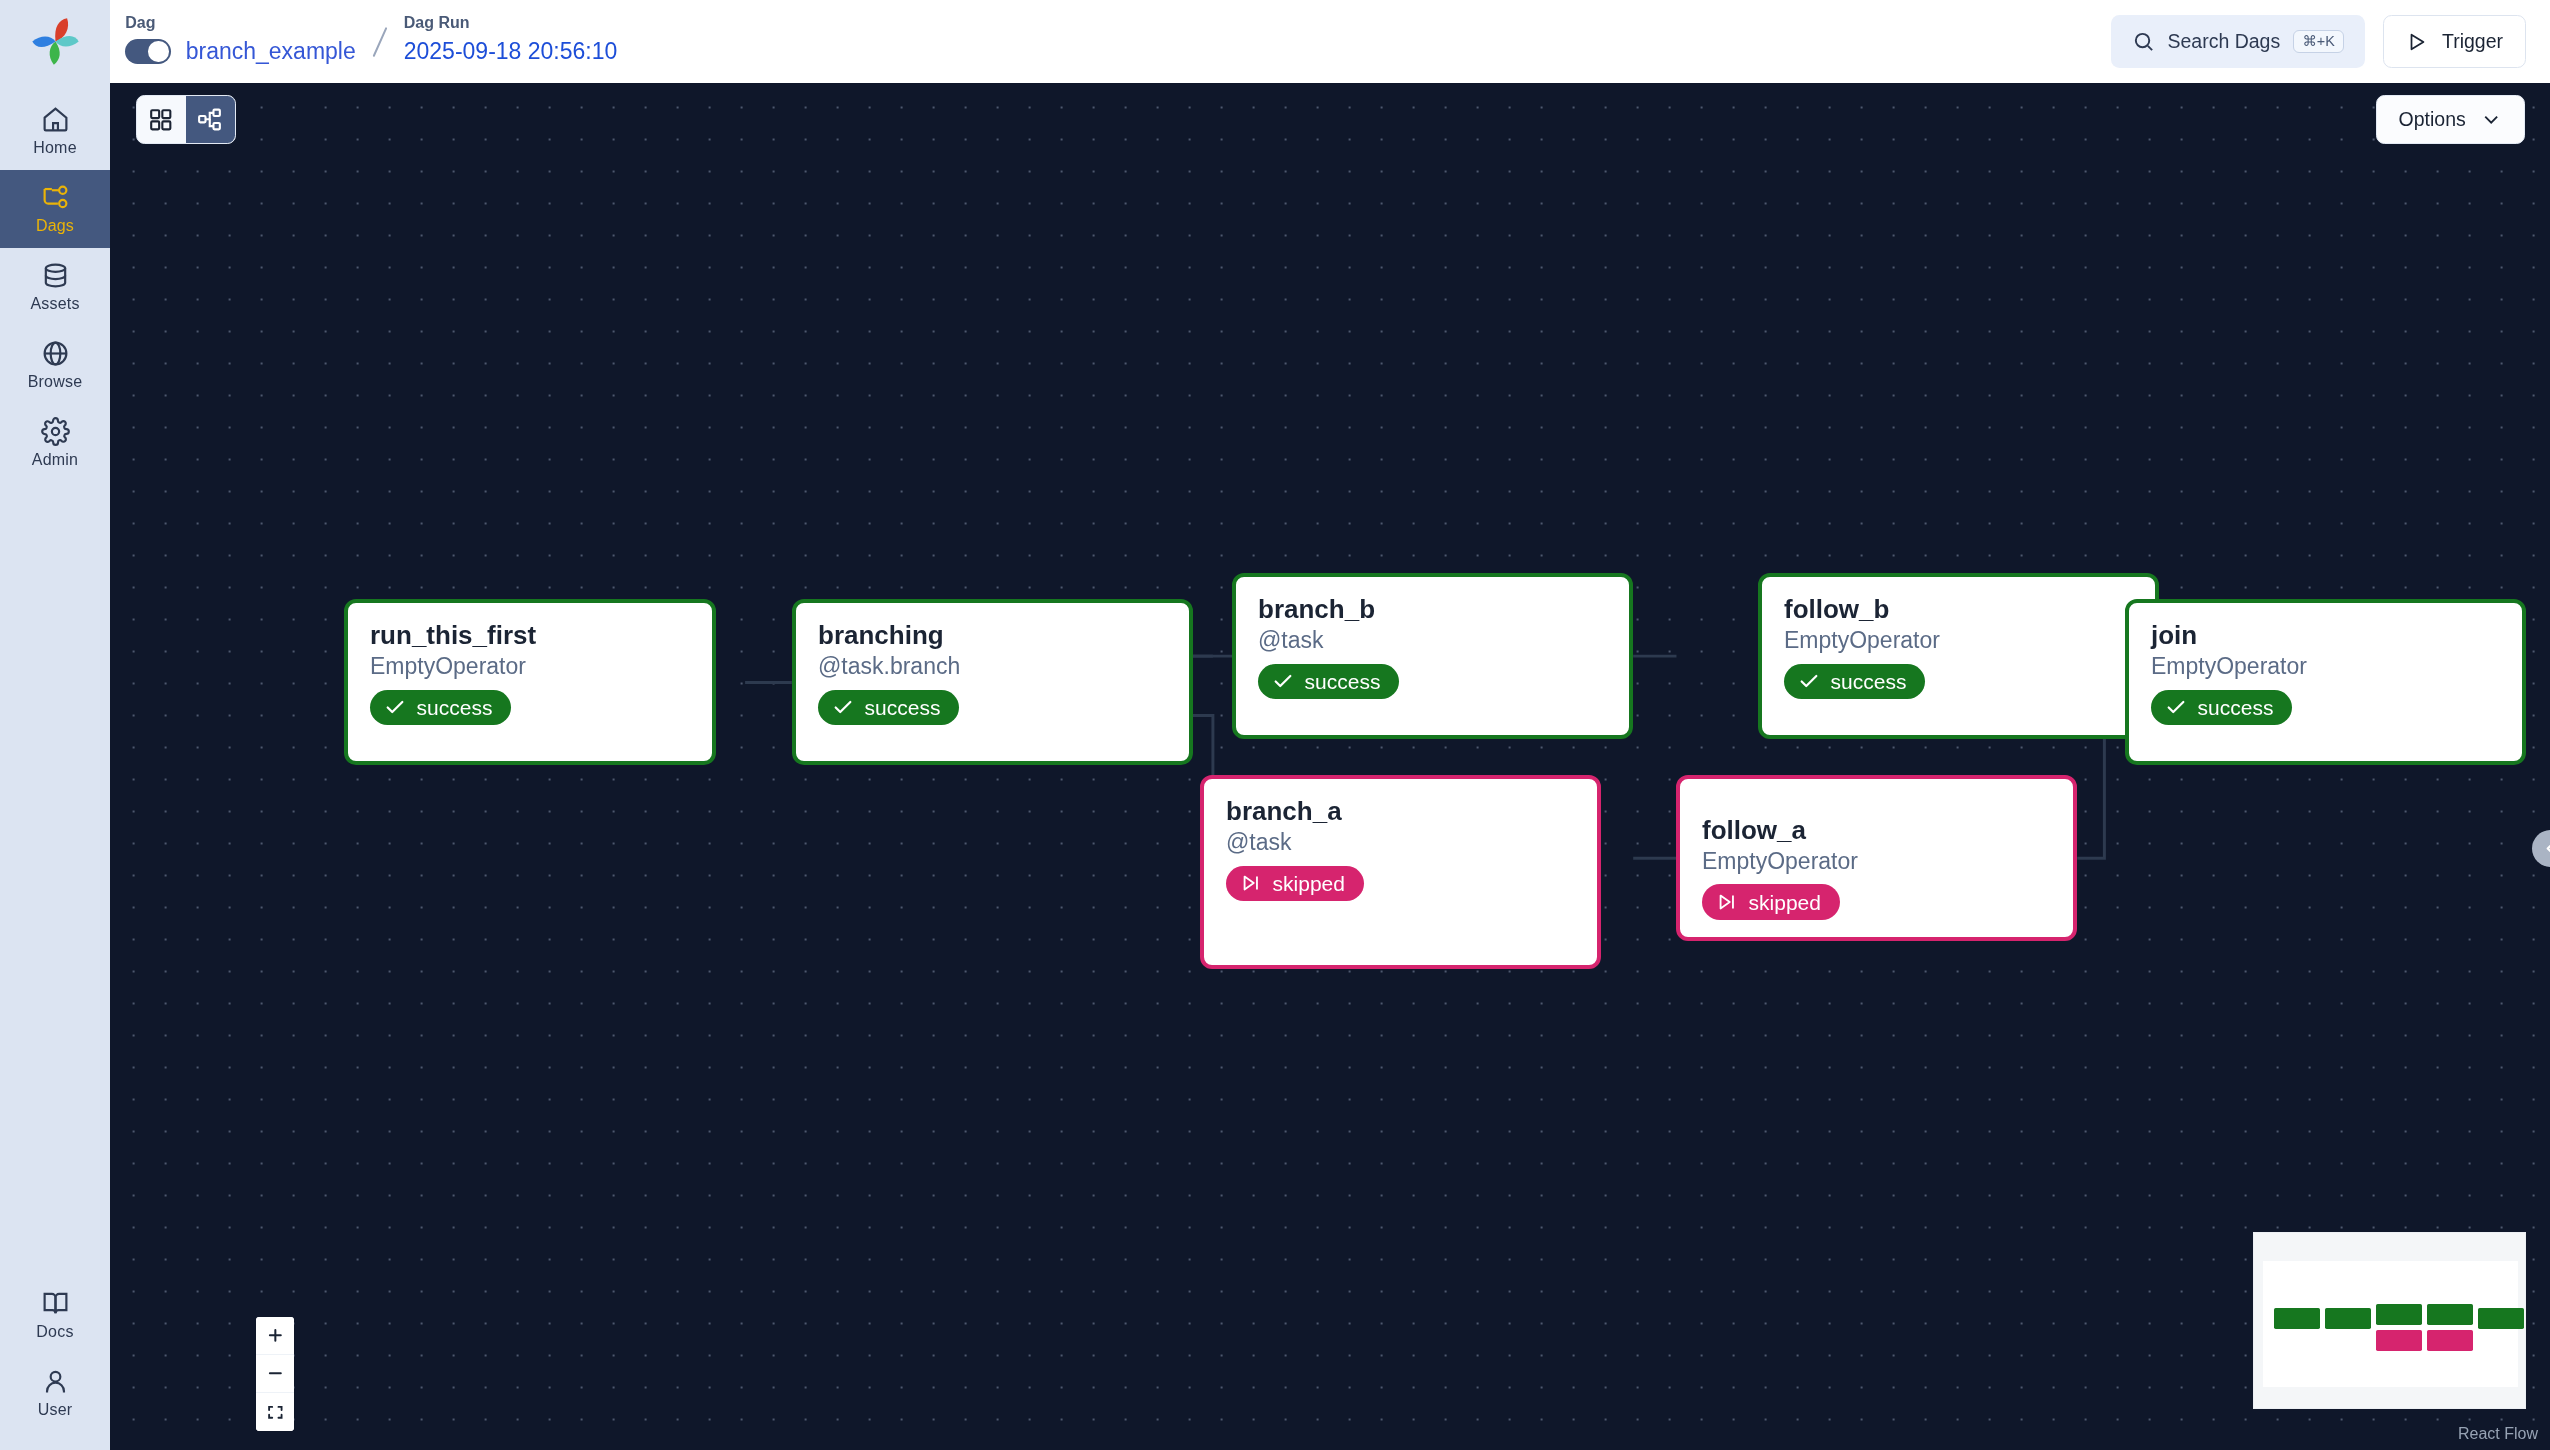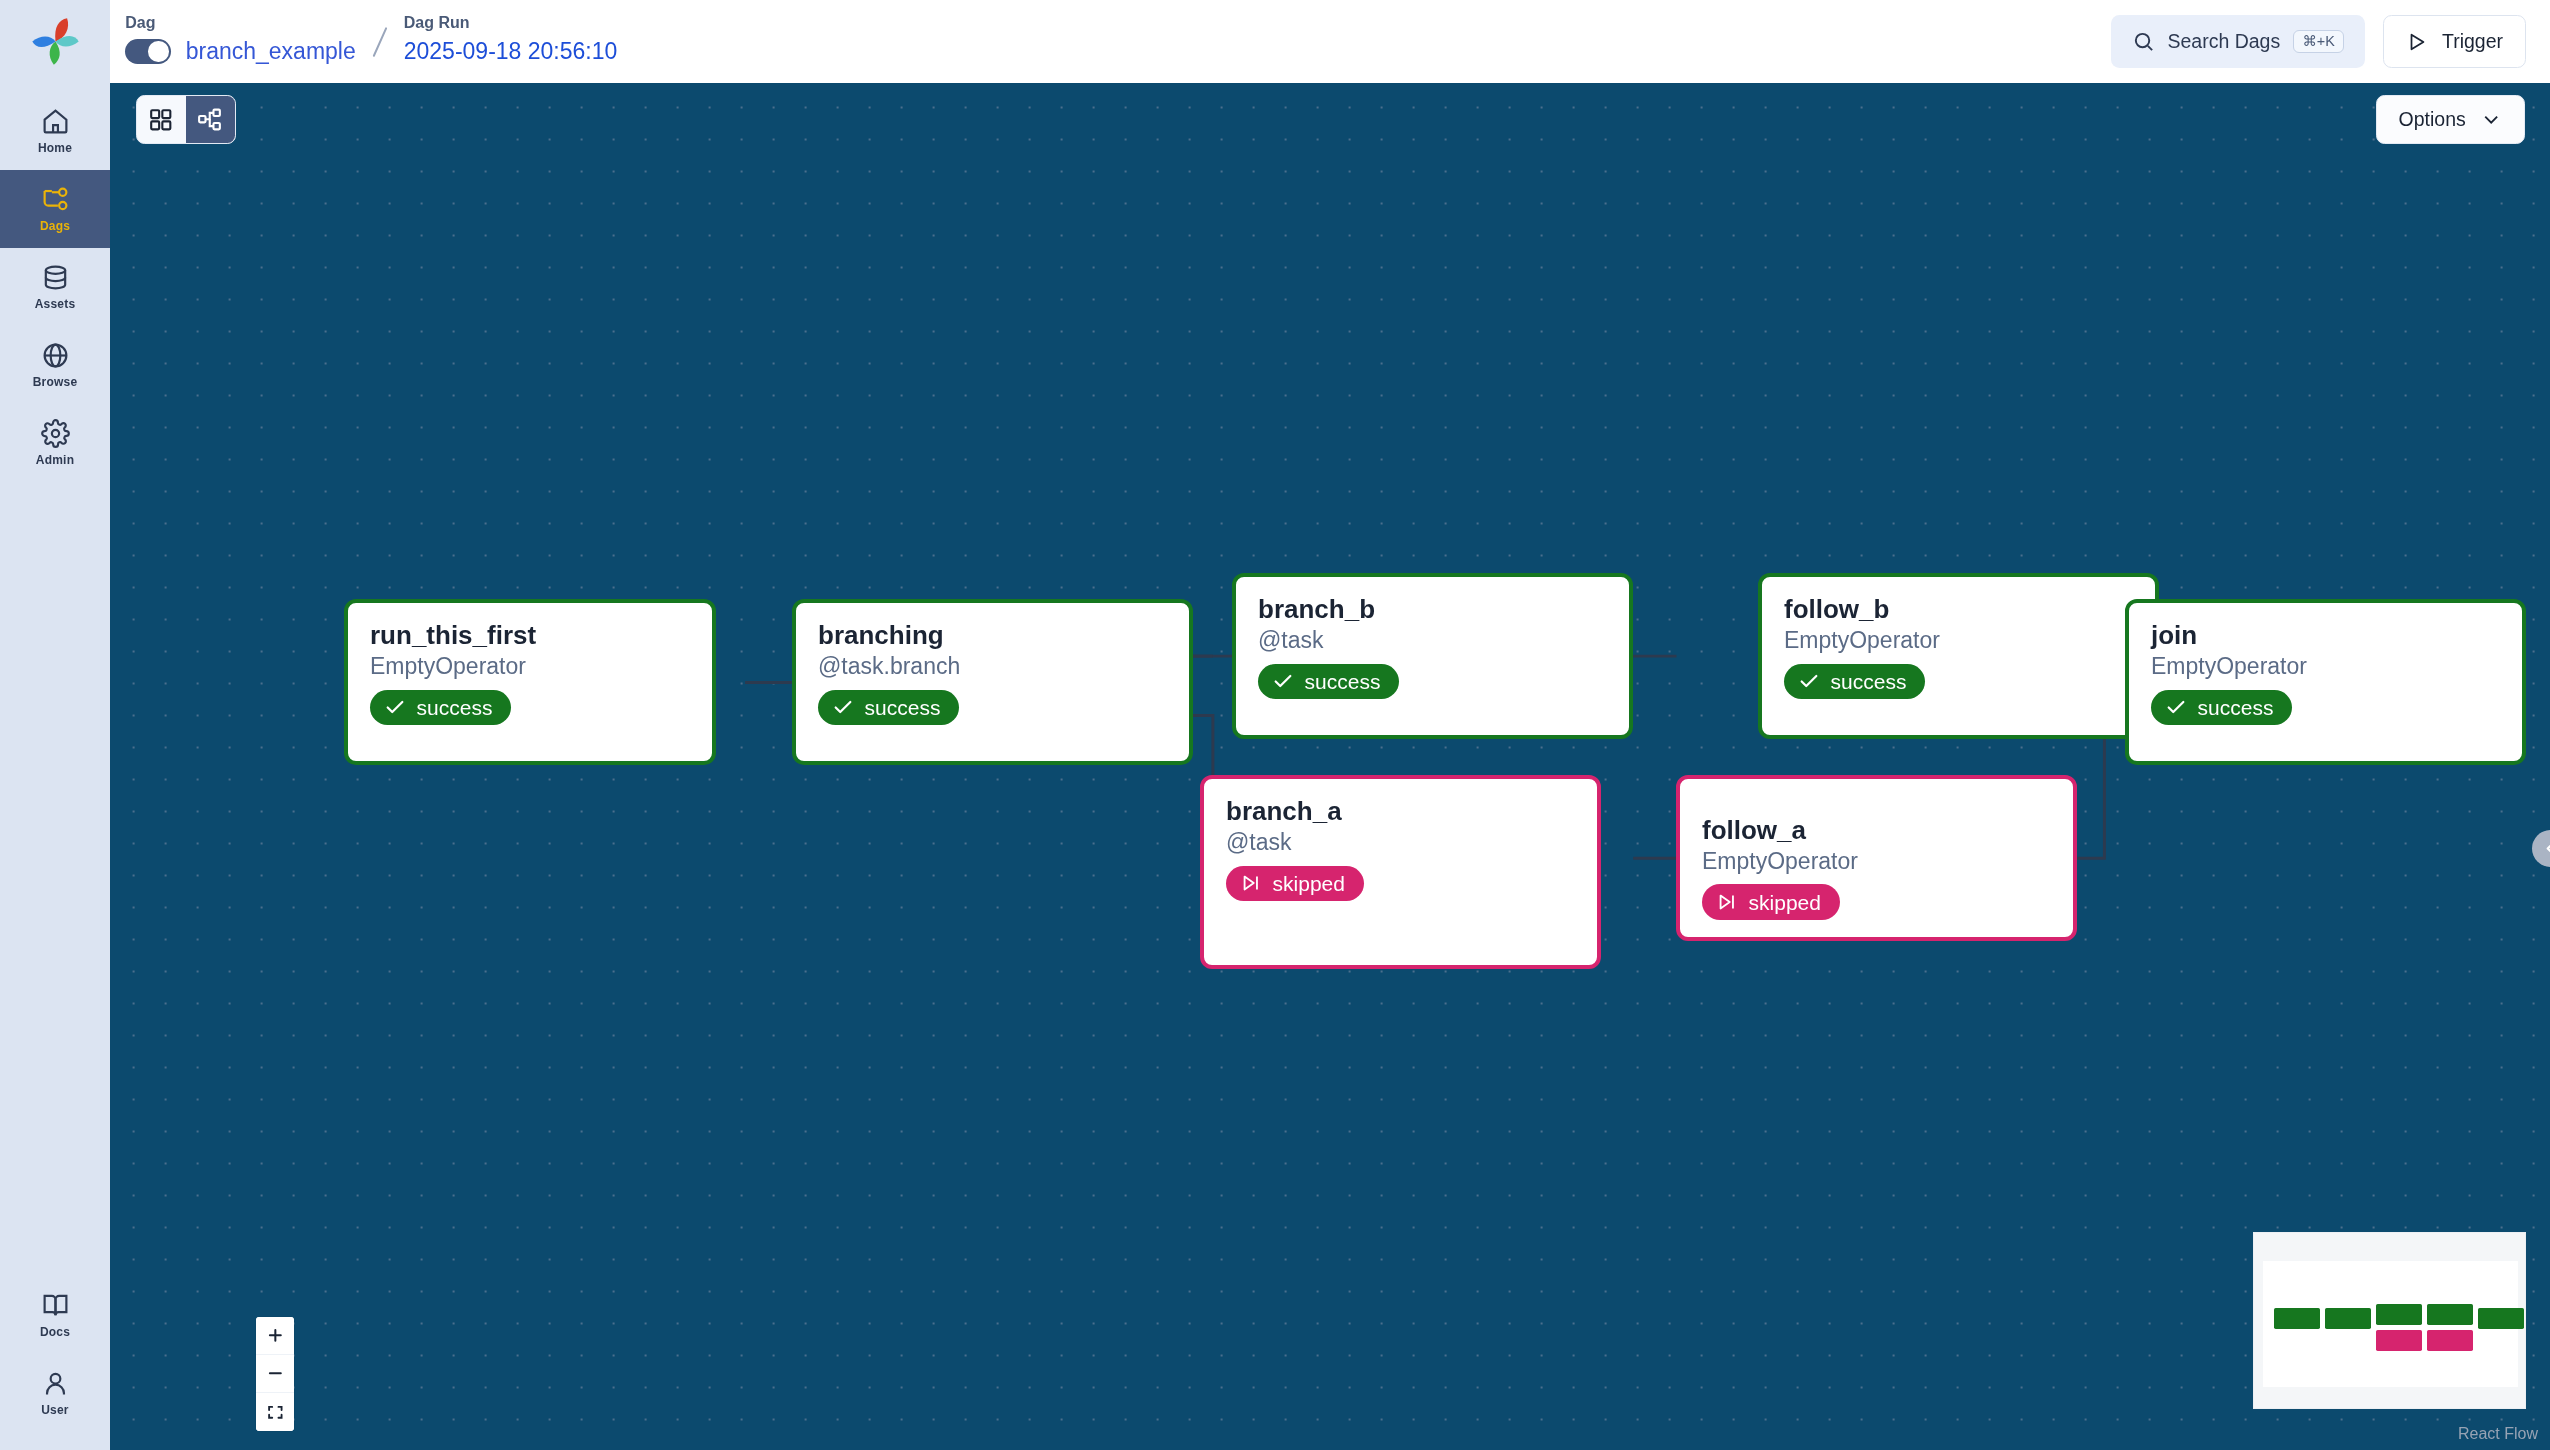--- a/index.html
+++ b/index.html
@@ -25,21 +25,21 @@
   .nav-top { width: 100%; margin-top: 8.5px; }
   .nav-bottom { width: 100%; margin-top: auto; padding-bottom: 18.7px; }
   .nav-item {
     width: 110px; height: 78px;
     display: flex; flex-direction: column;
     align-items: center; justify-content: center;
     gap: 6px; cursor: pointer;
     color: #2e3a52;
   }
   .nav-item.active { background: #44587f; color: #eab308; }
-  .nav-item .nav-label { font-size: 12px; font-weight: 700; letter-spacing: 0.2px; line-height: 1; }
+  .nav-item .nav-label { font-size: 16px; font-weight: 400; letter-spacing: 0.2px; line-height: 1; }
   .nav-item svg { display: block; }
 
   
   .main { flex: 1; display: flex; flex-direction: column; position: relative; min-width: 0; }
 
   
   .header {
     height: 83px; background: #ffffff;
     display: flex; align-items: center;
     padding: 0 24px 0 15.3px; gap: 1px;
@@ -76,21 +76,21 @@
     font-size: 14.4px; padding: 3.4px 8.5px; color: #4a5a77; line-height: 1;
   }
   .trigger-btn {
     height: 53px; background: #ffffff; border: 0.8px solid #dde4ef; border-radius: 8.5px;
     display: flex; align-items: center; gap: 13.6px; padding: 4px 22px;
     font-size: 19.5px; color: #1b2434; cursor: pointer;
     font-family: "Liberation Sans", sans-serif;
   }
 
   
-  .canvas-wrap { flex: 1; position: relative; background: #0c4a6e; overflow: hidden; }
+  .canvas-wrap { flex: 1; position: relative; background: #0f172a; overflow: hidden; }
   .dots {
     position: absolute; inset: 0;
     background-image: radial-gradient(#7f8da6 1.4px, transparent 1.4px);
     background-size: 32px 32px; background-position: 7.6px 8.5px;
     opacity: .55;
   }
 
   .toolbar {
     position: absolute; top: 12px; left: 25.5px; right: 25.5px;
     display: flex; align-items: center; z-index: 4;

